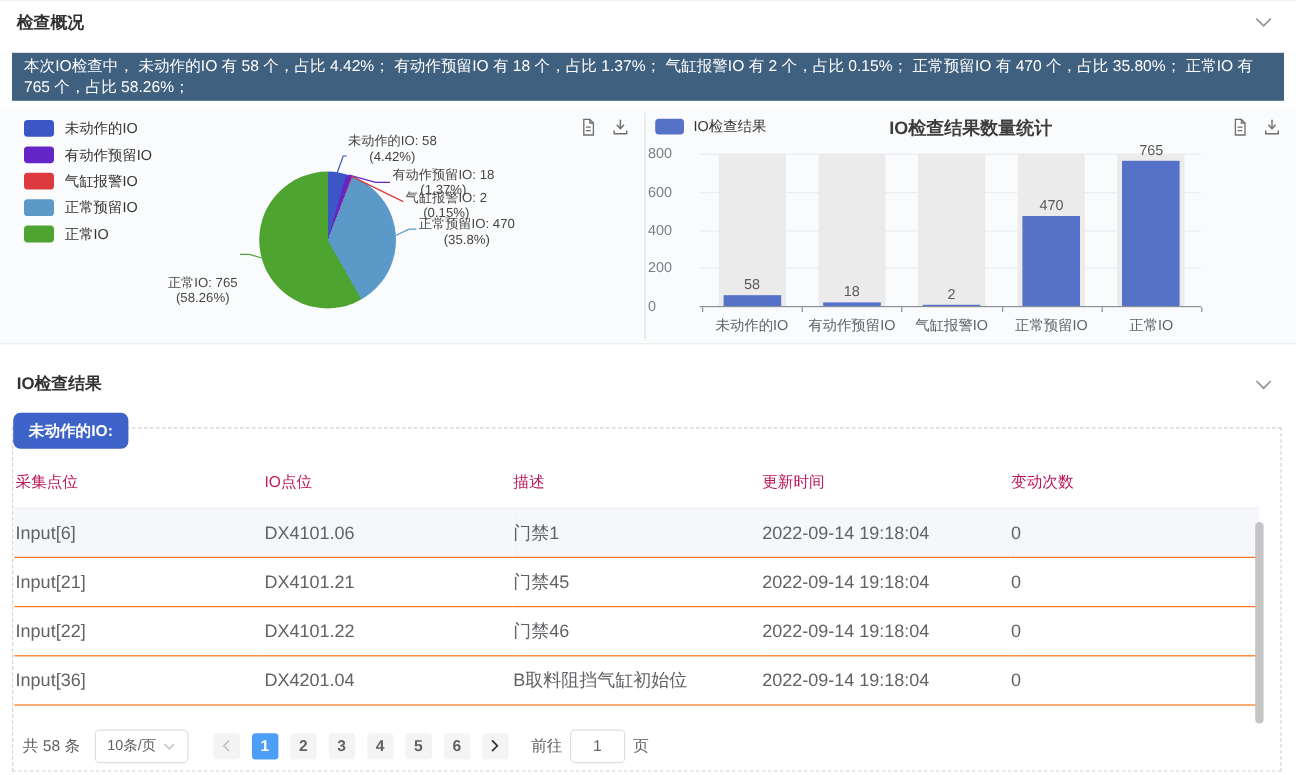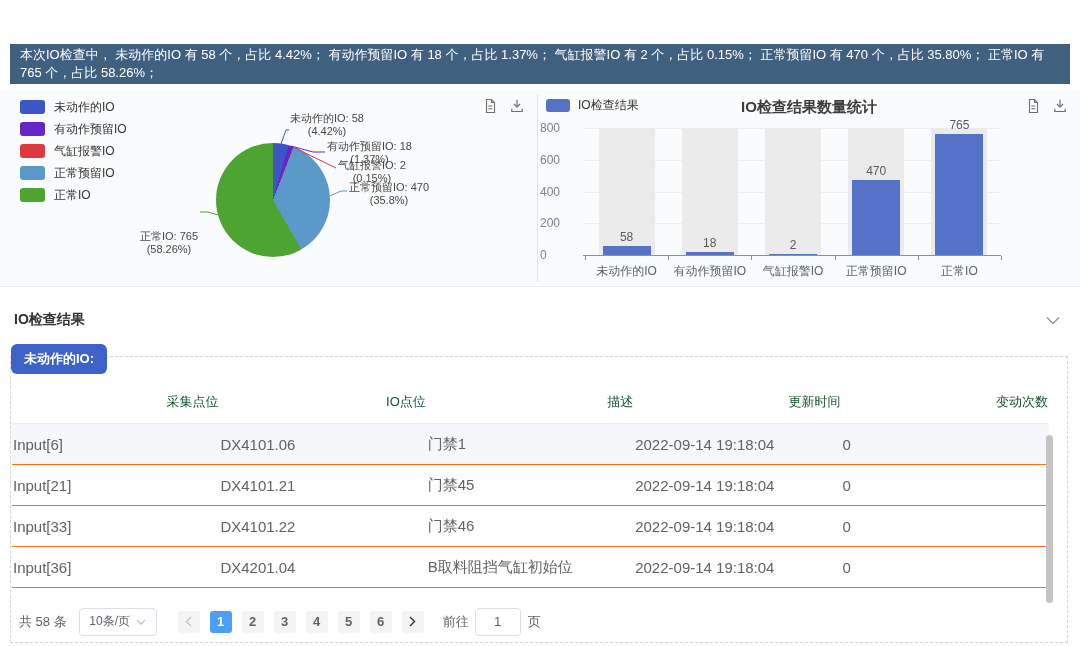--- a/index.html
+++ b/index.html
@@ -46,21 +46,21 @@
   .cat-label{position:absolute;width:84px;text-align:center;font-size:12px;color:#606266;}
   .legend-h{position:absolute;left:8px;top:7px;display:flex;align-items:center;gap:8px;cursor:pointer;}
   .legend-h .swatch{width:24px;height:13px;}
 
   
   .card{position:absolute;left:10px;right:12px;top:356px;bottom:3px;border:1px dashed #d4d4d4;}
   .badge{position:absolute;left:0;top:-13px;background:#3E63C8;color:#fff;font-size:13px;font-weight:bold;
     padding:6px 13px;border-radius:6px;cursor:pointer;}
   .tbl-wrap{position:absolute;left:1px;right:18px;top:24px;}
   table{width:100%;border-collapse:collapse;table-layout:fixed;}
-  th{height:40px;font-size:13px;color:#14532d;font-weight:normal;text-align:right;border-bottom:1px solid #ebeef5;}
+  th{height:40px;font-size:13px;color:#be185d;font-weight:normal;text-align:left;border-bottom:1px solid #ebeef5;}
   td{height:38px;font-size:15px;color:#606266;border-bottom:1px solid #f97316;
     overflow:hidden;white-space:nowrap;}
   tr.hl{background:#f5f7fa;}
   .scroll-thumb{position:absolute;right:14px;top:78px;width:7px;height:168px;border-radius:4px;background:#c4c4c4;cursor:pointer;}
 
   
   .pager{position:absolute;left:8px;right:8px;bottom:1px;height:39px;display:flex;align-items:center;
     font-size:13px;color:#606266;}
   .pager .total{margin-right:12px;}
   .psize{width:76px;height:26px;border:1px solid #dcdfe6;border-radius:4px;display:flex;align-items:center;
@@ -72,20 +72,28 @@
   .goto-label{margin:0 6px 0 14px;}
   .goto-input{width:40px;height:24px;border:1px solid #dcdfe6;border-radius:4px;text-align:center;font-size:13px;
     color:#606266;font-family:inherit;}
   .goto-unit{margin-left:7px;}
 </style>
 </head>
 <body>
 
 <div id="app">
 
+  <div class="sec-header">
+    <div class="sec-title">检查概况</div>
+    <span style="display:inline-flex;cursor:pointer;">
+      <svg width="14" height="9" viewBox="0 0 14 9">
+          <polyline points="1,1.5 7,7.5 13,1.5" fill="none" stroke="#909399" stroke-width="1.4"></polyline>
+        </svg>
+    </span>
+  </div>
 
   <div class="banner" style="background: rgb(64, 96, 127); color: rgb(255, 255, 255);">
     <span>本次IO检查中， 未动作的IO 有 58 个，占比 4.42%； 有动作预留IO 有 18 个，占比 1.37%； 气缸报警IO 有 2 个，占比 0.15%； 正常预留IO 有 470 个，占比 35.80%； 正常IO 有 765 个，占比 58.26%；</span>
   </div>
 
   <div class="charts">
 
     <div class="panel pie-panel">
       <div class="toolbox">
         <span>
@@ -254,21 +262,21 @@
               <td>0</td>
             </tr>
             <tr>
               <td>Input[21]</td>
               <td>DX4101.21</td>
               <td>门禁45</td>
               <td>2022-09-14 19:18:04</td>
               <td>0</td>
             </tr>
             <tr>
-              <td>Input[33]</td>
+              <td>Input[22]</td>
               <td>DX4101.22</td>
               <td>门禁46</td>
               <td>2022-09-14 19:18:04</td>
               <td>0</td>
             </tr>
             <tr>
               <td>Input[36]</td>
               <td>DX4201.04</td>
               <td>B取料阻挡气缸初始位</td>
               <td>2022-09-14 19:18:04</td>

